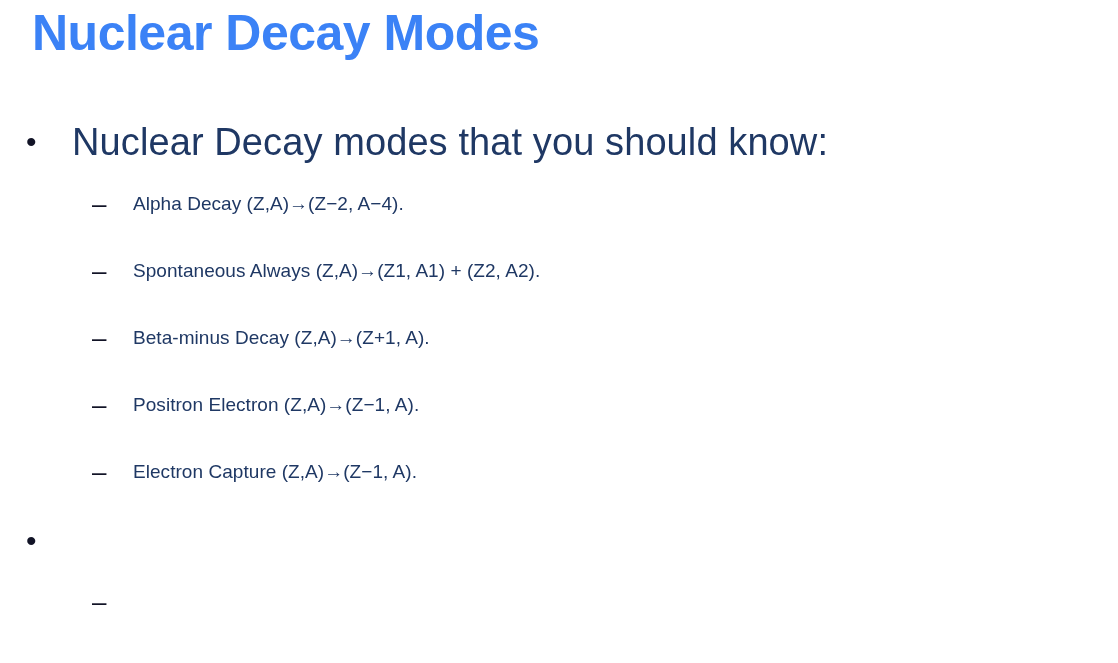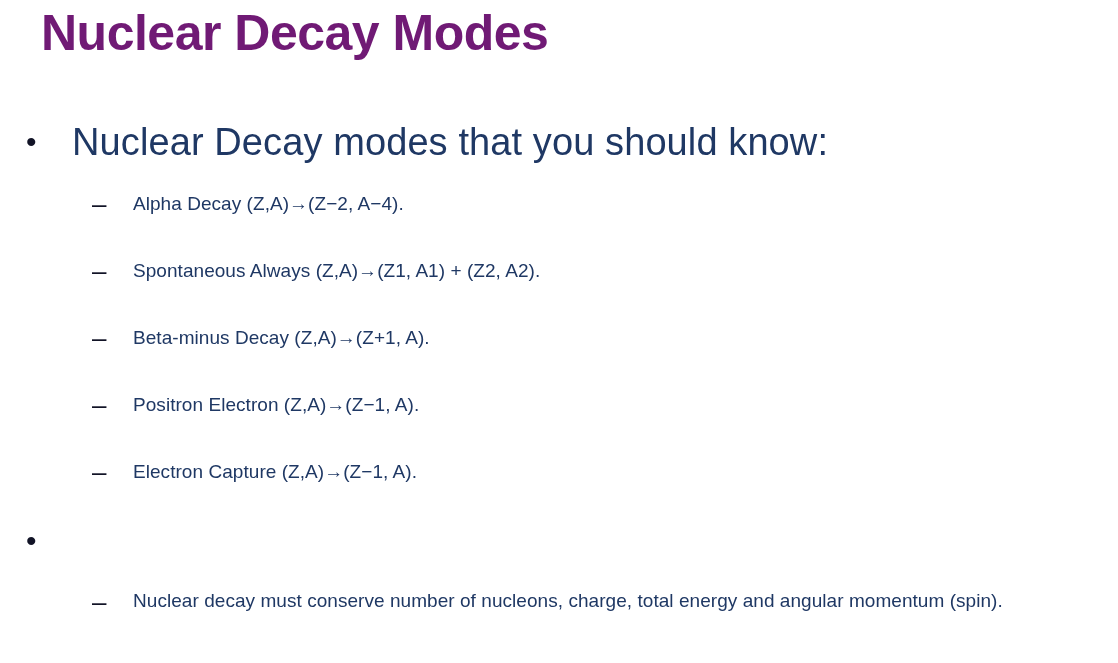--- a/index.html
+++ b/index.html
@@ -19,28 +19,28 @@
   .slide {
     position: relative;
     width: 1118px;
     height: 663px;
     background: #ffffff;
   }
 
   
   .slide-title {
     position: absolute;
-    left: 41px;
+    left: 32px;
     top: 2px;
     font-family: "Liberation Sans", sans-serif;
     font-weight: bold;
     font-size: 50px;
     line-height: 62px;
     letter-spacing: -0.5px;
-    color: #701a75;
+    color: #3b82f6;
     white-space: nowrap;
     text-align: right;
   }
 
   
   .body-list {
     position: absolute;
     left: 0;
     top: 120px;
     width: 1118px;
@@ -163,17 +163,16 @@
     <div class="gap-b2"></div>
 
     <div class="bullet-row lvl1">
       <span class="marker">•</span>
     </div>
 
     <div class="gap-b2sub"></div>
 
     <div class="bullet-row lvl2 wrap">
       <span class="marker">–</span>
-      <span class="text">Nuclear decay must conserve number of nucleons, charge, total energy and angular momentum (spin).</span>
     </div>
 
   </div>
 </div>
 
 </body></html>

